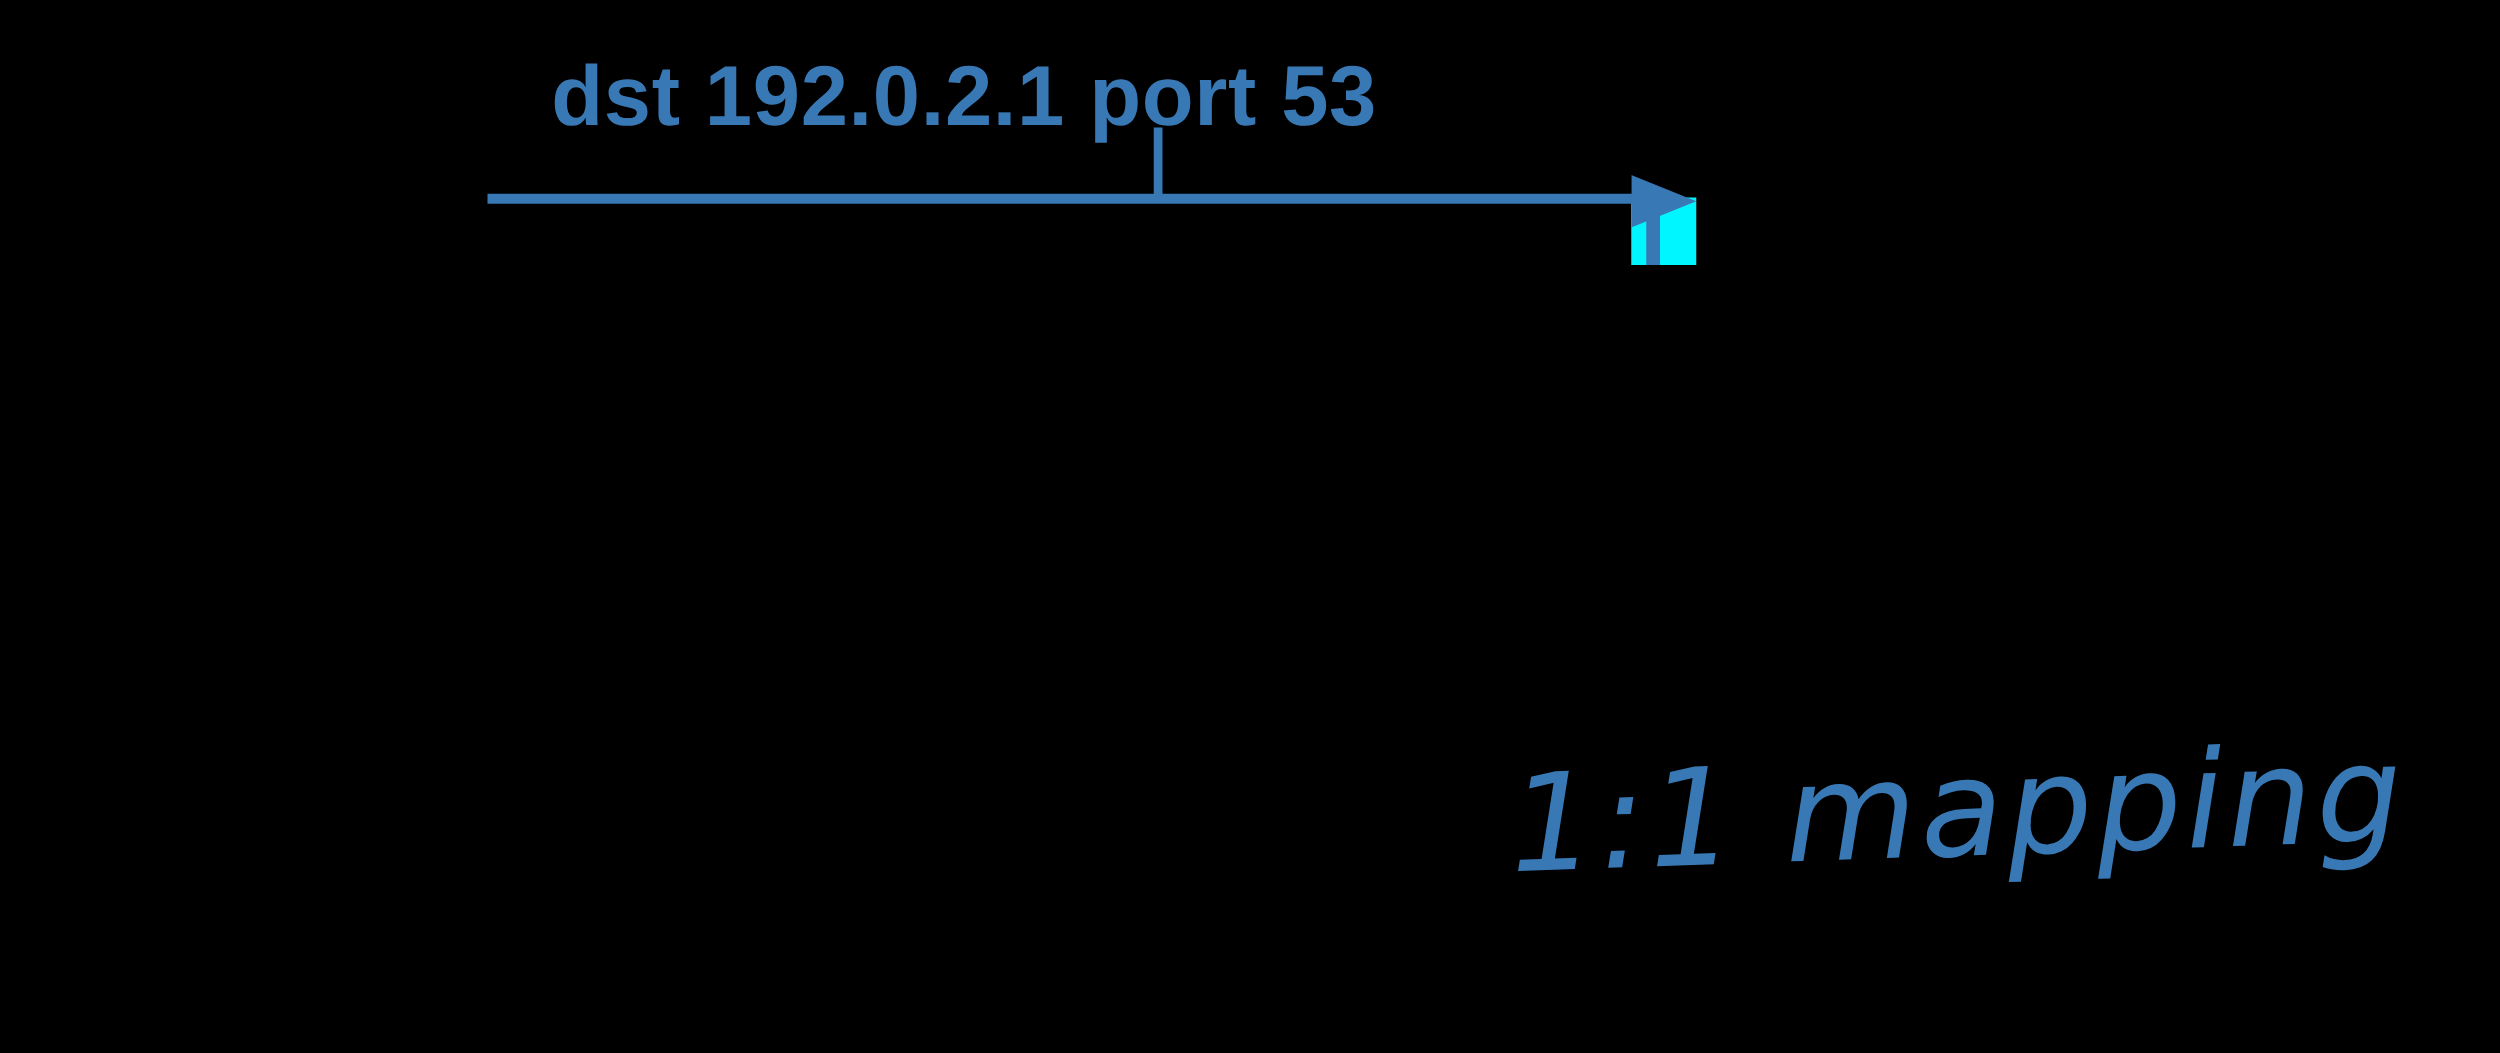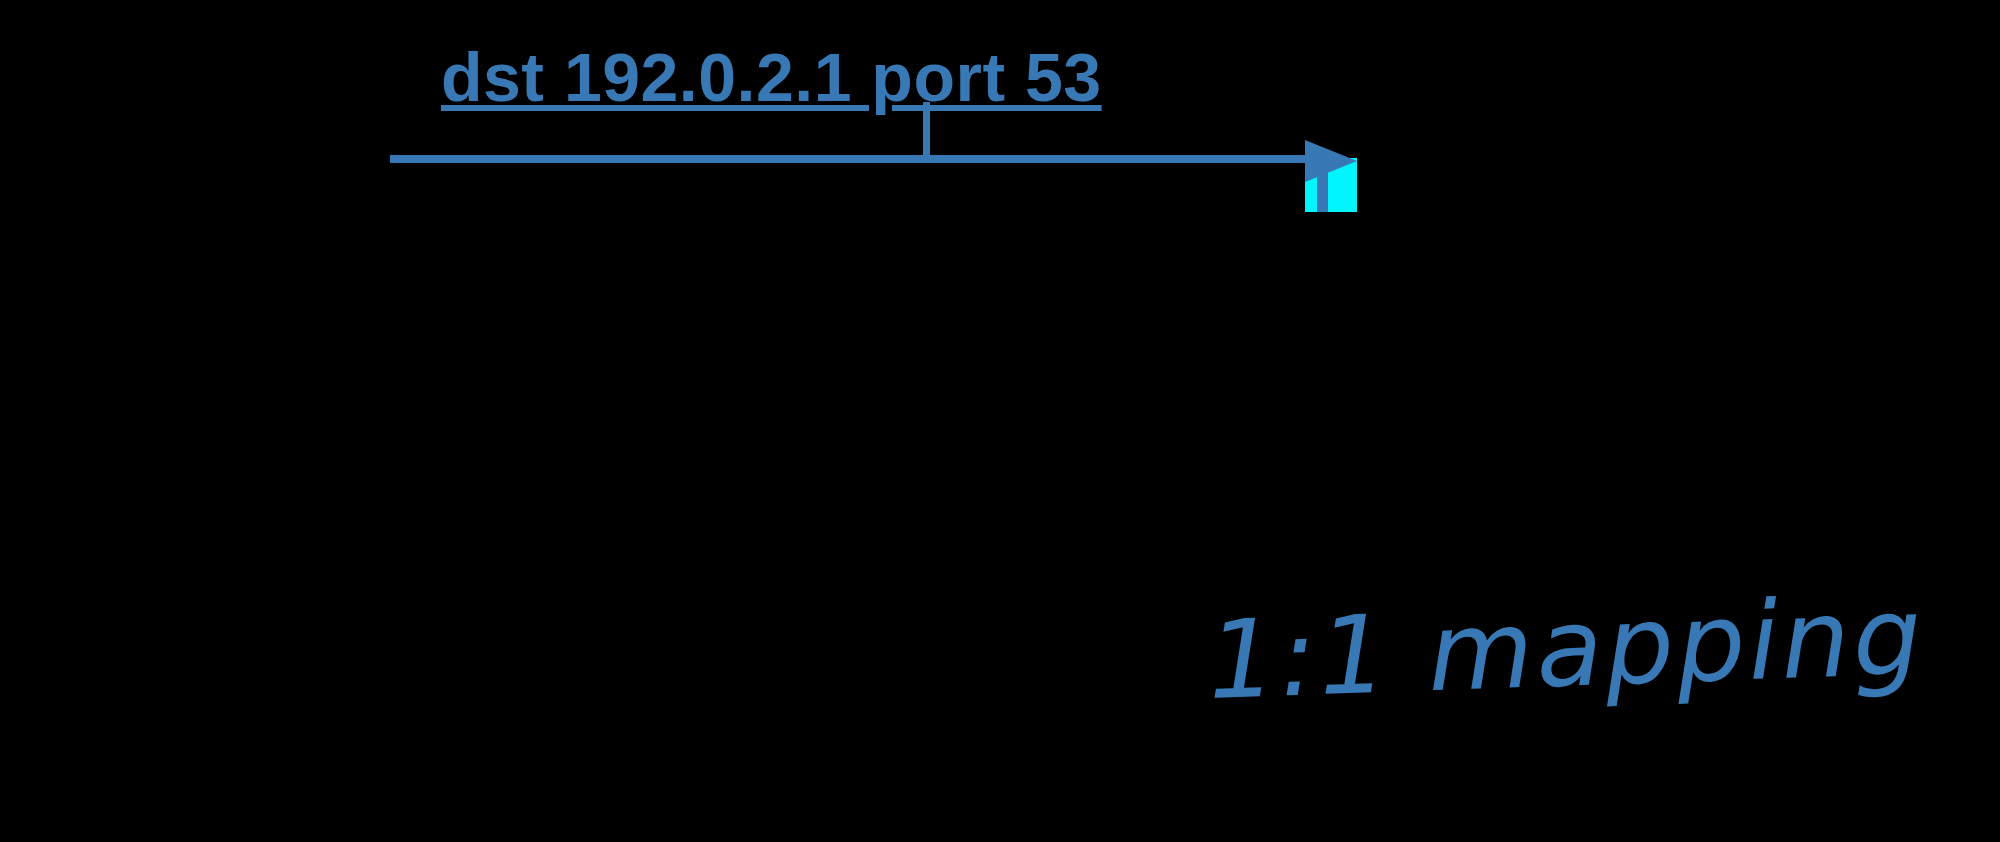--- a/index.html
+++ b/index.html
@@ -19,21 +19,20 @@
   .flow-label {
     position: absolute;
     left: 441px;
     top: 38px;
     font-size: 68px;
     font-weight: bold;
     letter-spacing: 0.5px;
     color: var(--accent-blue, #3879b5);
     white-space: nowrap;
     z-index: 4;
-    text-decoration: underline;
   }
   
   .label-connector {
     position: absolute;
     left: 923px;
     top: 102px;
     width: 7px;
     height: 60px;
     background: var(--accent-blue, #3879b5);
     z-index: 3;

